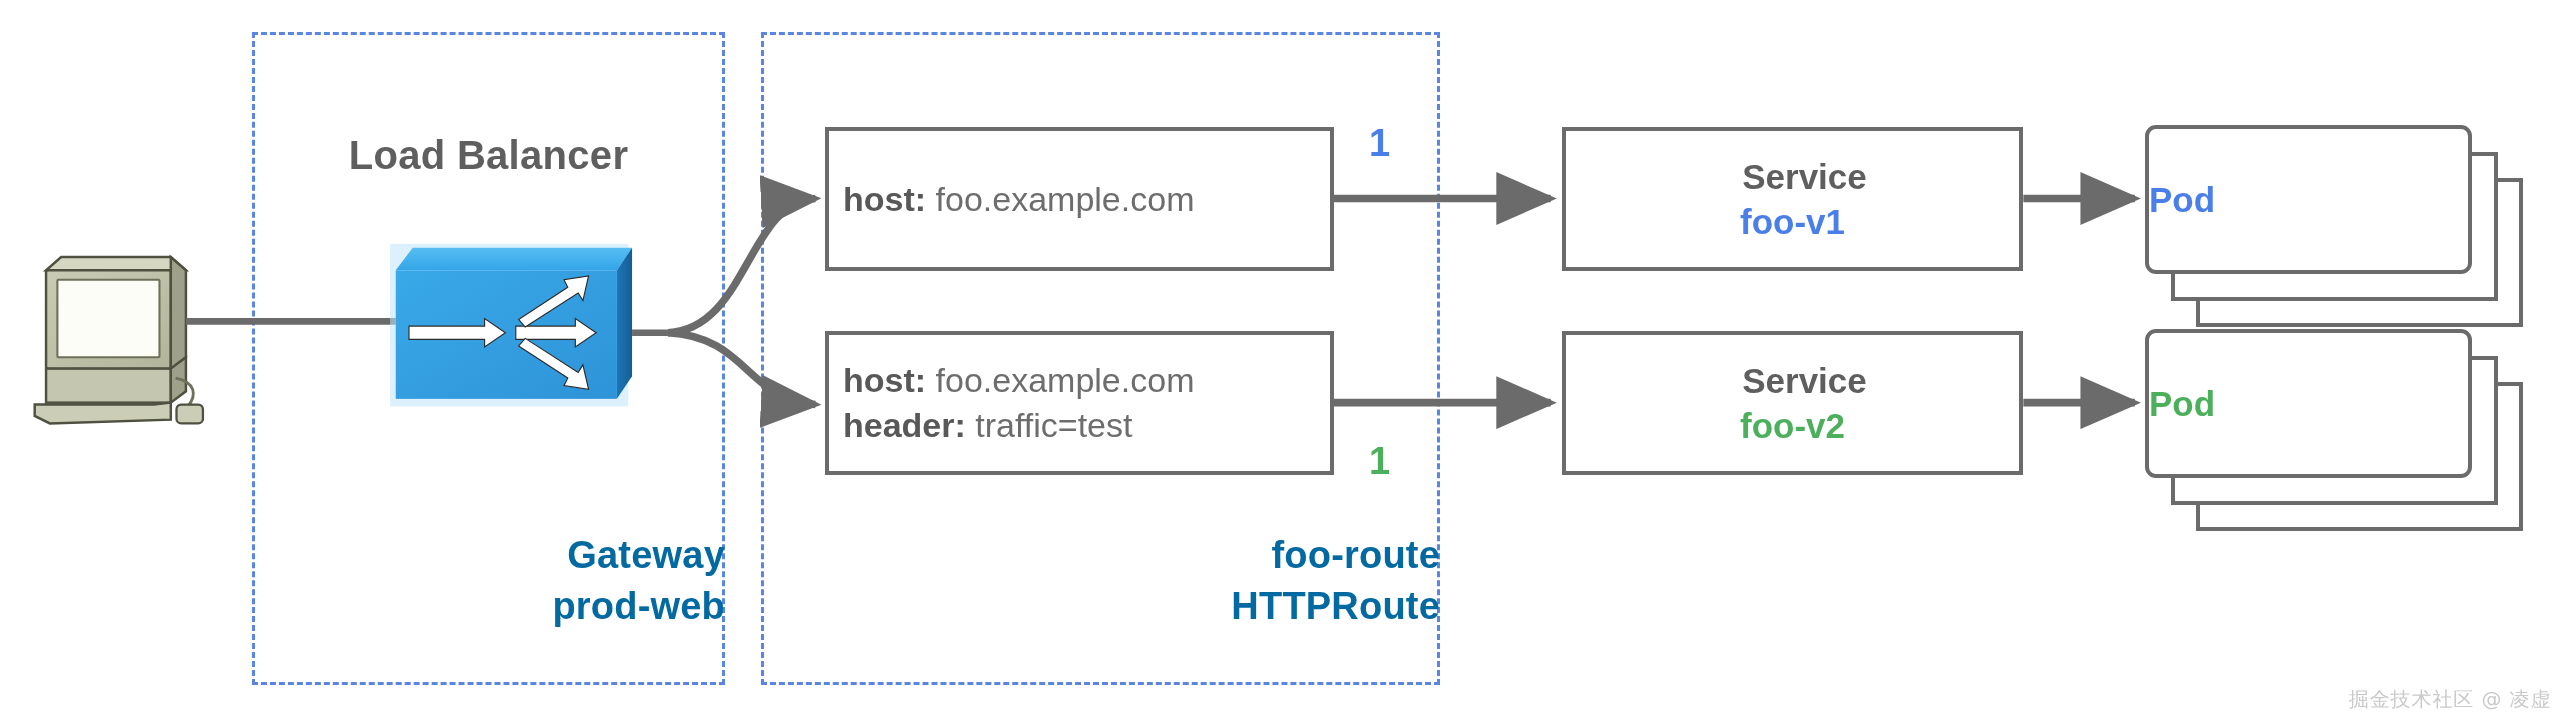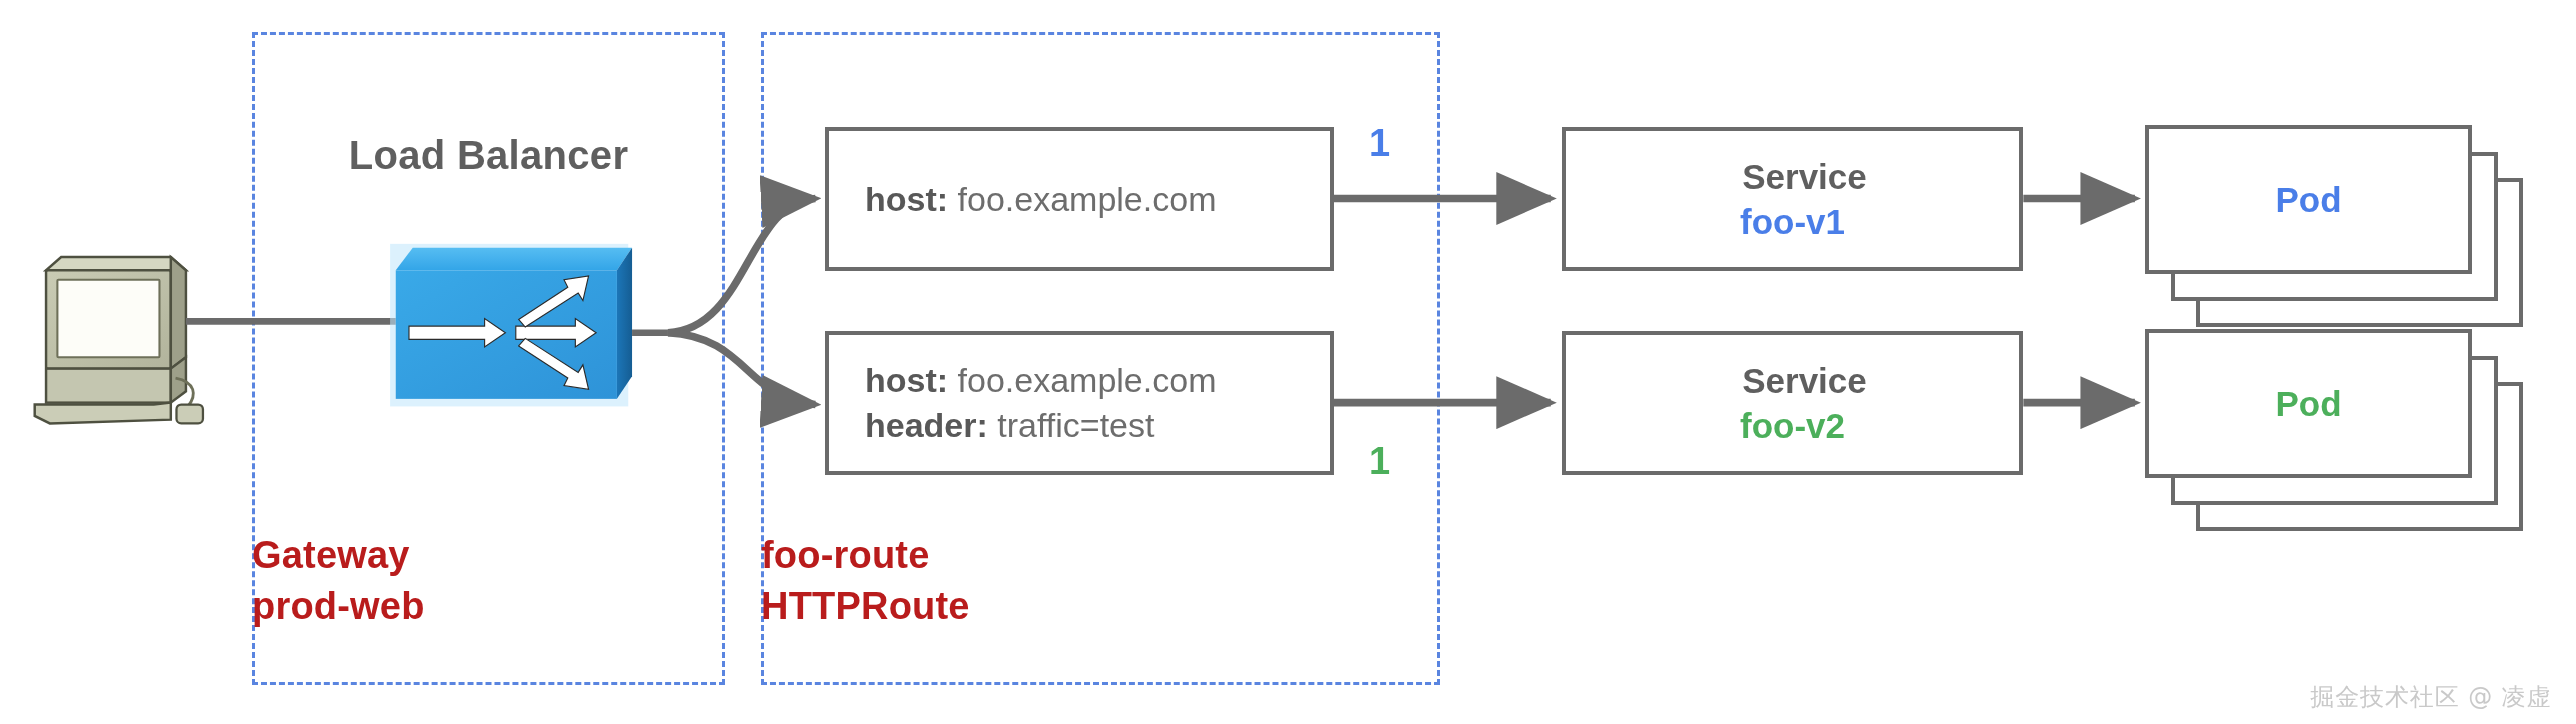--- a/index.html
+++ b/index.html
@@ -25,22 +25,22 @@
     border: 3.8px dashed #5a85e0;
     box-sizing: border-box;
     background: transparent;
   }
   #gateway-group { left: 252px;  top: 32px;  width: 473px;  height: 653px; }
   #route-group   { left: 761px;  top: 32px;  width: 679px;  height: 653px; }
 
   
   .group-caption {
     position: absolute;
-    text-align: left;
-    color: #b91c1c;
+    text-align: right;
+    color: #0369a1;
     font-weight: bold;
     font-size: 38px;
     line-height: 51px;
     letter-spacing: 0.2px;
     white-space: nowrap;
   }
   #gateway-caption { left: 252px; top: 530px; width: 473px; }
   #route-caption   { left: 761px; top: 530px; width: 679px; }
 
   
@@ -66,21 +66,21 @@
     flex-direction: column;
     justify-content: center;
   }
 
   
   #route-box-1 { left: 825px; top: 127px; width: 509px; height: 144px; }
   #route-box-2 { left: 825px; top: 331px; width: 509px; height: 144px; }
   .route-line {
     font-size: 34px;
     color: #6d6d6d;
-    padding-left: 36px;
+    padding-left: 14px;
     line-height: 45px;
     white-space: nowrap;
   }
   .route-line .k { font-weight: bold; color: #585858; }
 
   
   #service-box-1 { left: 1562px; top: 127px; width: 461px; height: 144px; }
   #service-box-2 { left: 1562px; top: 331px; width: 461px; height: 144px; }
   .svc-kind {
     text-align: center;
@@ -107,21 +107,21 @@
     position: absolute;
     border: 4.7px solid #6b6b6b;
     background: #ffffff;
     box-sizing: border-box;
     width: 327px;
     height: 149px;
   }
   .pod-card.back2 { left: 51px; top: 53px; z-index: 1; }
   .pod-card.back1 { left: 25.5px; top: 26.5px; z-index: 2; }
   .pod-card.front { left: 0px;  top: 0px;  z-index: 3;
-                    display: flex; align-items: center; justify-content: center; }
+                    display: flex; align-items: center; justify-content: flex-start; border-radius: 11px; }
   .pod-label {
     font-size: 35px;
     font-weight: bold;
     line-height: 38px;
   }
 
   
   .weight {
     position: absolute;
     font-size: 38px;
@@ -137,21 +137,21 @@
     left: 0; top: 0;
     width: 2576px; height: 724px;
     pointer-events: none;
   }
 
   
   #watermark {
     position: absolute;
     right: 24.6px;
     bottom: 11.3px;
-    font-size: 24px;
+    font-size: 20px;
     color: #c9c9c9;
     letter-spacing: 0.9px;
     white-space: nowrap;
     font-family: "DejaVu Sans", sans-serif;
   }
 </style>
 </head>
 <body>
 
 <div id="canvas">

